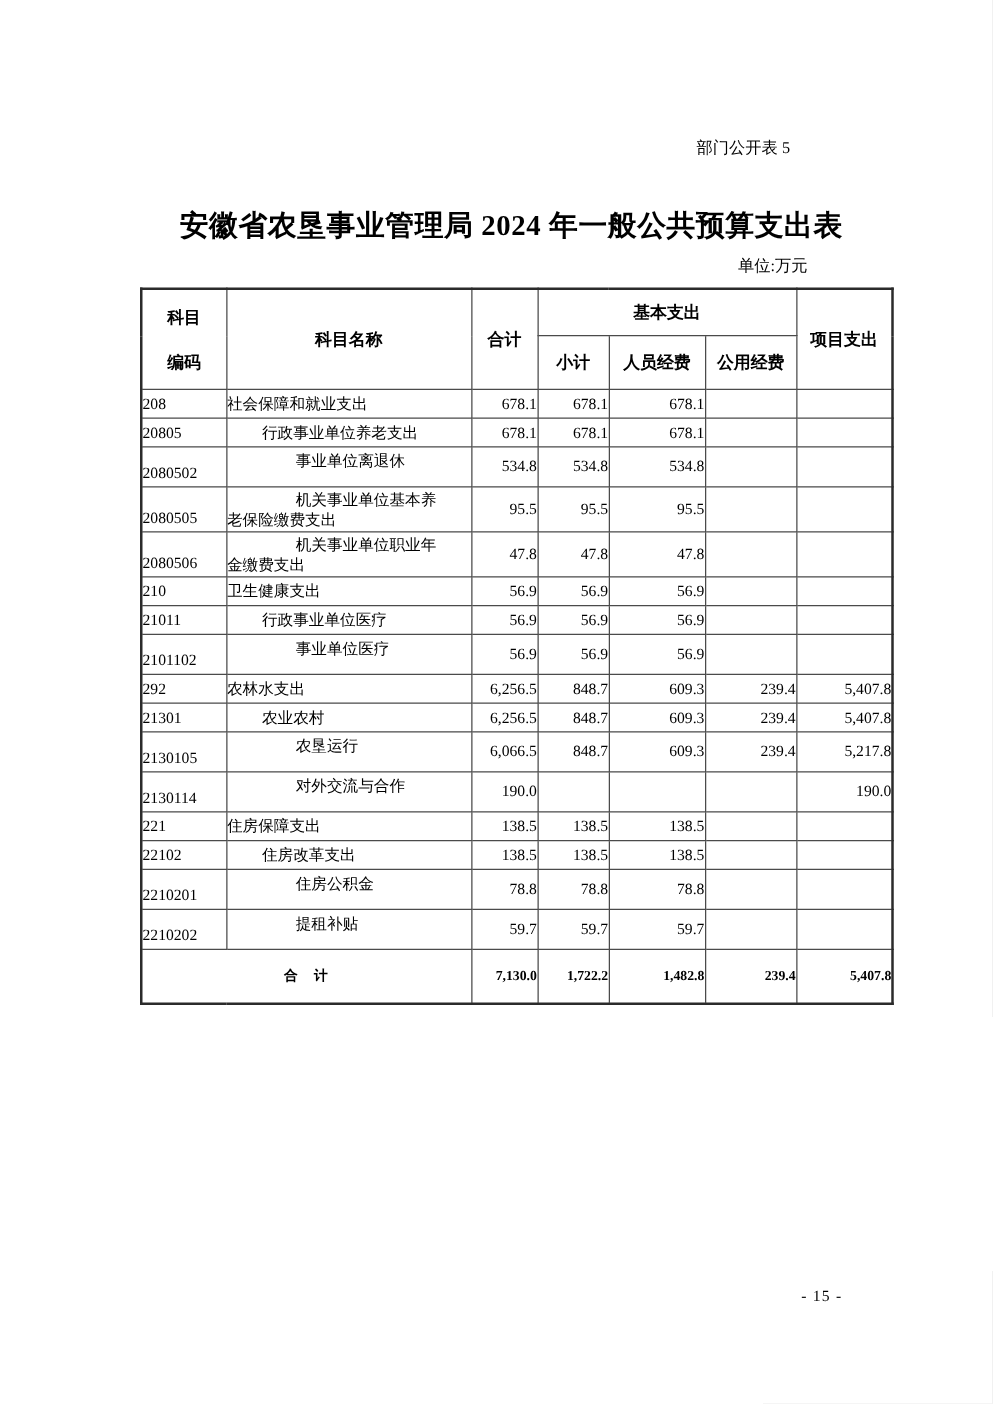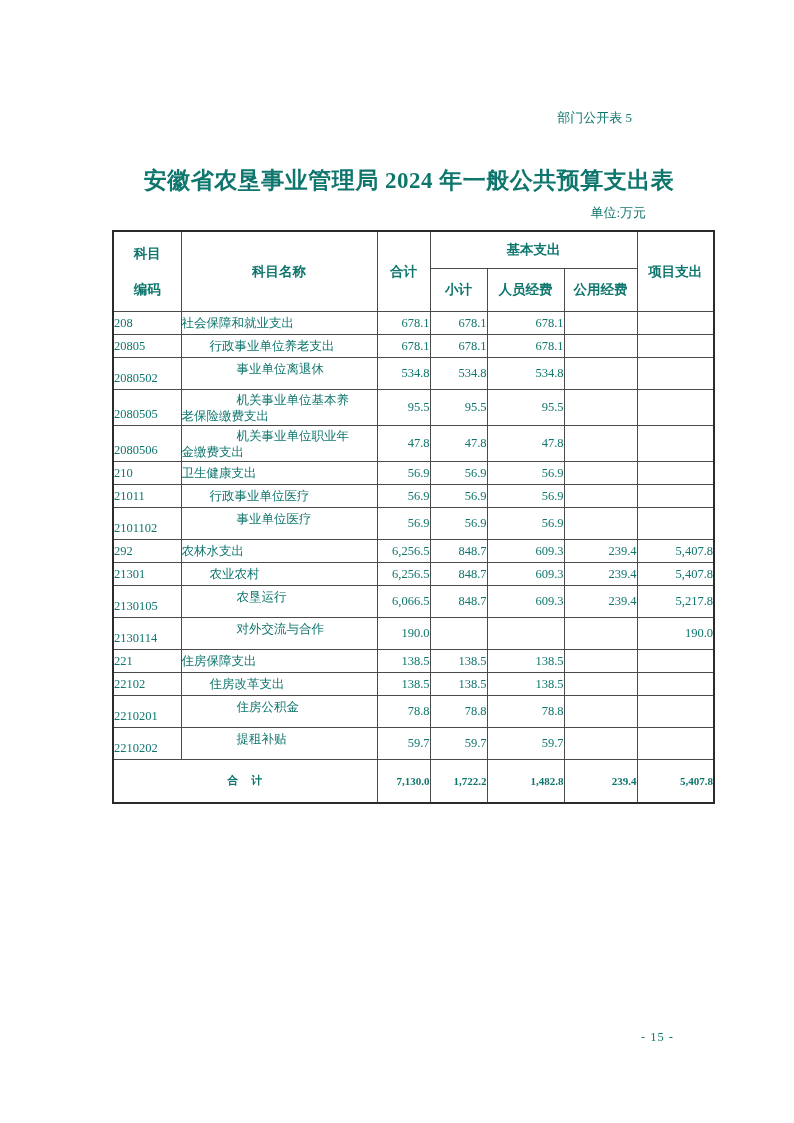--- a/index.html
+++ b/index.html
@@ -2,21 +2,21 @@
 <html><head>
 <meta charset="utf-8">
 <style>
   html,body{margin:0;padding:0;background:#e8e8e8;}
   .page{
     position:relative;
     width:794px;height:1123px;
     margin:0 auto;
     background:#ffffff;
     font-family:"Liberation Serif","DejaVu Serif",serif;
-    color:#0f766e;
+    color:#000000;
     overflow:hidden;
   }
   .corner-label{
     position:absolute;top:109px;right:162px;
     font-size:13px;
   }
   .doc-title{
     position:absolute;top:153px;left:0;width:100%;
     margin:12px;
     text-align:center;

